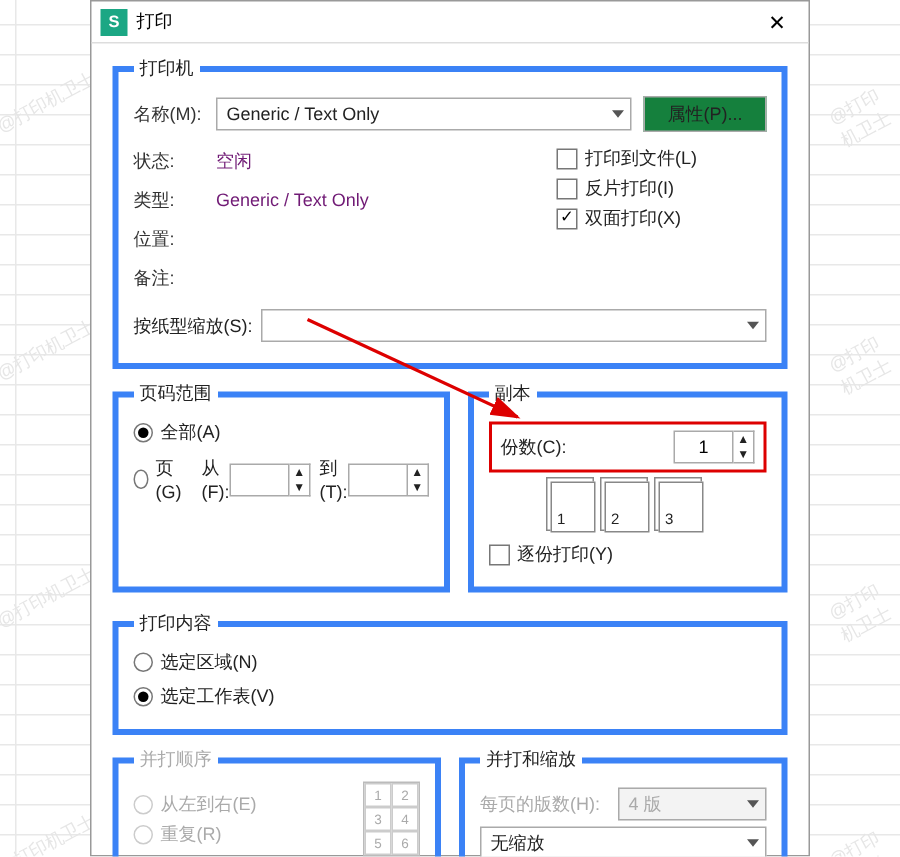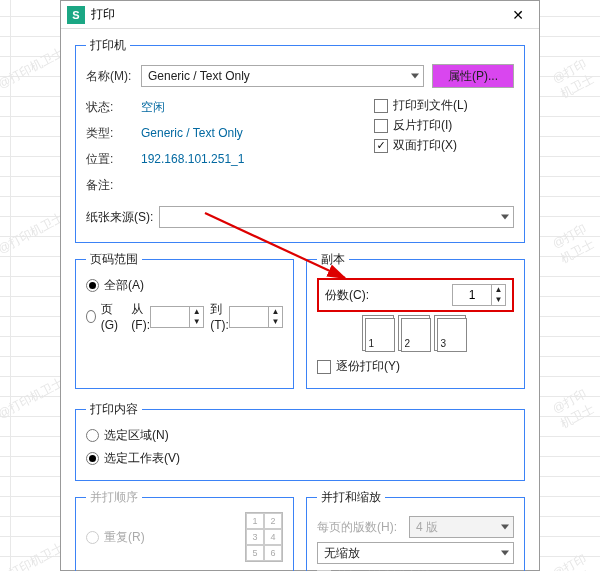--- a/index.html
+++ b/index.html
@@ -7,28 +7,28 @@
 .grid-bg{position:absolute;inset:0;z-index:0}
 .grid-bg .hl{position:absolute;left:0;right:0;height:1px;background:#e8e8e8}
 .grid-bg .vl{position:absolute;top:0;bottom:0;width:1px;background:#e8e8e8}
 .wm{position:absolute;color:#e6e6e6;font-size:12px;transform:rotate(-28deg);z-index:0;user-select:none;pointer-events:none}
 .dialog{position:absolute;left:60px;top:0;width:480px;height:571px;background:#fff;border:1px solid #999;z-index:5;display:flex;flex-direction:column}
 .titlebar{height:28px;display:flex;align-items:center;border-bottom:1px solid #ddd;padding:0 6px}
 .titlebar .logo{width:18px;height:18px;background:#1ba784;color:#fff;display:flex;align-items:center;justify-content:center;font-weight:bold;font-size:11px;margin-right:6px}
 .titlebar .title{flex:1}
 .titlebar .close{width:30px;height:28px;display:flex;align-items:center;justify-content:center;font-size:14px}
 .body{flex:1;padding:8px 14px 4px 14px;color:#222;position:relative}
-fieldset{border:1px solid #3b82f6;padding:6px 10px 10px 10px;margin-bottom:8px}
+fieldset{border:4px solid #3b82f6;padding:6px 10px 10px 10px;margin-bottom:8px}
 legend{padding:0 4px;font-size:12px}
 .row{display:flex;align-items:center;margin:4px 0;min-height:22px}
 .lbl{width:55px;color:#333}
 .select{flex:1;height:22px;border:1px solid #aaa;background:#fff;display:flex;align-items:center;padding:0 6px;position:relative}
 .select .caret{position:absolute;right:4px;top:50%;transform:translateY(-50%);width:0;height:0;border-left:4px solid transparent;border-right:4px solid transparent;border-top:5px solid #555}
-.btn{height:24px;border:1px solid #aaa;background:#d946ef;display:flex;align-items:center;justify-content:center;padding:0 10px}
-.val{color:#0369a1}
+.btn{height:24px;border:1px solid #aaa;background:#15803d;display:flex;align-items:center;justify-content:center;padding:0 10px}
+.val{color:#701a75}
 .cb{display:flex;align-items:center;gap:5px;margin:3px 0}
 .cb .box{width:14px;height:14px;border:1px solid #777;display:flex;align-items:center;justify-content:center;font-size:11px;color:#000;line-height:1}
 .radio{display:flex;align-items:center;gap:5px;margin:3px 0}
 .radio .dot{width:13px;height:13px;border:1px solid #777;border-radius:50%;display:flex;align-items:center;justify-content:center}
 .radio.checked .dot::after{content:"";width:7px;height:7px;background:#000;border-radius:50%}
 .spin{display:flex;align-items:center}
 .spin input{width:40px;height:22px;border:1px solid #aaa;text-align:center;font-size:12px}
 .spin .arrows{display:flex;flex-direction:column;border:1px solid #aaa;border-left:none;height:22px;width:14px}
 .spin .arrows span{flex:1;display:flex;align-items:center;justify-content:center;font-size:8px;line-height:1}
 .two-col{display:flex;gap:12px}
@@ -112,21 +112,20 @@
           <div class="row">
               <span class="lbl">状态:</span>
               <span class="val">空闲</span>
             </div>
           <div class="row">
               <span class="lbl">类型:</span>
               <span class="val">Generic / Text Only</span>
             </div>
           <div class="row">
               <span class="lbl">位置:</span>
-              <span class="val">192.168.101.251_1</span>
             </div>
           <div class="row">
               <span class="lbl">备注:</span>
             </div>
         </div>
         <div style="width:140px;padding-top:2px">
           <div class="cb">
               <span class="box"></span>
               <span>打印到文件(L)</span>
             </div>
@@ -134,21 +133,21 @@
               <span class="box"></span>
               <span>反片打印(I)</span>
             </div>
           <div class="cb">
               <span class="box">✓</span>
               <span>双面打印(X)</span>
             </div>
         </div>
       </div>
       <div class="row" style="justify-content:flex-end;margin-top:6px">
-        <span>纸张来源(S):</span>
+        <span>按纸型缩放(S):</span>
         <div class="select" style="width:120px;margin-left:6px">
             <span class="caret"></span>
           </div>
       </div>
     </fieldset>
 
     <div class="two-col">
       <fieldset>
         <legend>页码范围</legend>
         <div class="radio checked">
@@ -223,20 +222,24 @@
         </div>
     </fieldset>
 
     <div class="two-col">
       <fieldset class="disabled">
         <legend>并打顺序</legend>
         <div style="display:flex;gap:8px;align-items:center">
           <div style="flex:1">
             <div class="radio">
                 <span class="dot"></span>
+                <span>从左到右(E)</span>
+              </div>
+            <div class="radio">
+                <span class="dot"></span>
                 <span>重复(R)</span>
               </div>
           </div>
           <div class="keypad">
               <span>1</span>
               <span>2</span>
               <span>3</span>
               <span>4</span>
               <span>5</span>
               <span>6</span>

